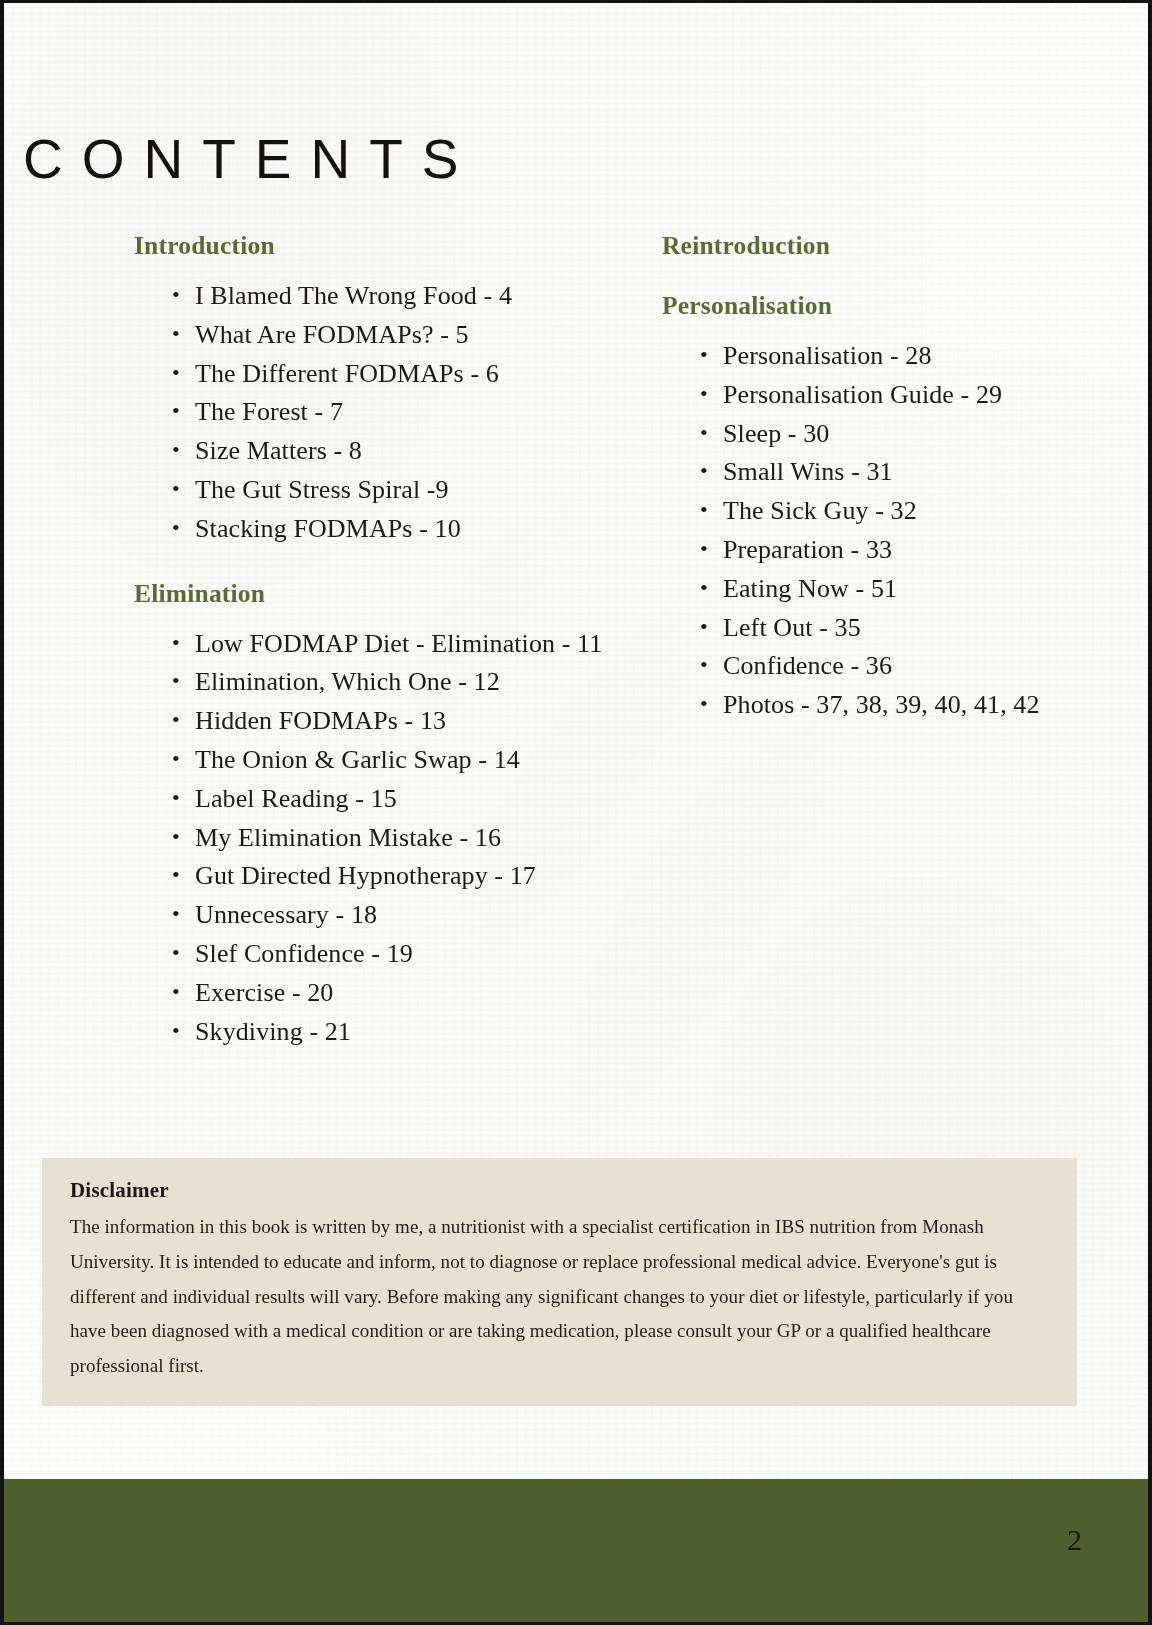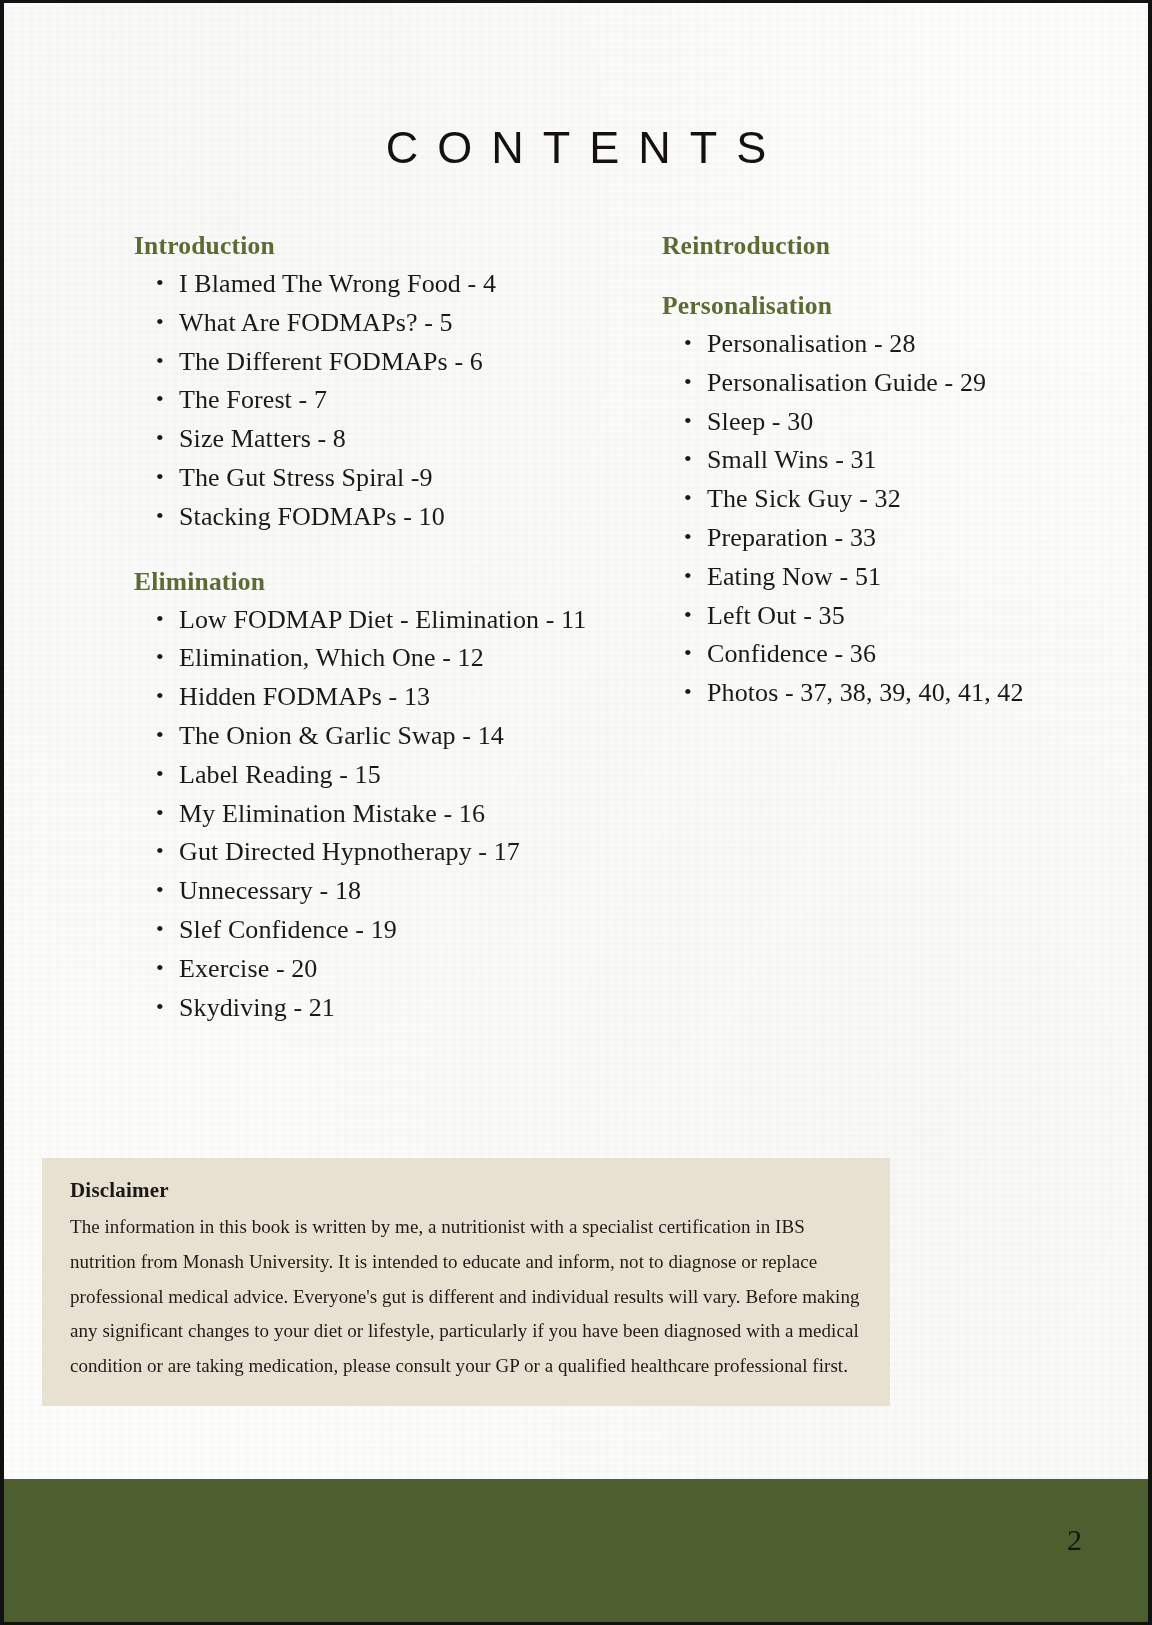--- a/index.html
+++ b/index.html
@@ -37,24 +37,23 @@
       radial-gradient(ellipse at 20% 15%, rgba(0,0,0,0.02), rgba(0,0,0,0) 60%),
       radial-gradient(ellipse at 80% 70%, rgba(0,0,0,0.018), rgba(0,0,0,0) 55%);
     opacity: 1;
   }
 
   .page-title {
     position: absolute;
     top: 92px;
     left: 0;
     width: 100%;
-    text-align: center;
     font-family: "Liberation Sans", sans-serif;
     font-weight: 300;
-    font-size: 45px;
+    font-size: 55px;
     letter-spacing: 19px;
     text-indent: 19px;
     color: #14110f;
     line-height: 1;
   }
 
   .columns {
     position: absolute;
     top: 228px;
     left: 12px;
@@ -78,21 +77,21 @@
     font-family: "Liberation Serif", serif;
     font-weight: bold;
     font-size: 25.5px;
     color: #5a6b33;
     margin: 0 0 4px 6px;
     letter-spacing: 0.2px;
   }
 
   ul.toc-list {
     list-style: none;
-    margin: 0;
+    margin: 16px;
     padding: 0;
   }
   ul.toc-list li {
     position: relative;
     font-size: 26px;
     line-height: 38.8px;
     color: #1c1a18;
     padding-left: 51px;
     letter-spacing: 0.1px;
     white-space: nowrap;
@@ -103,21 +102,21 @@
     left: 28px;
     top: -1px;
     font-size: 22px;
     color: #1c1a18;
   }
 
   .disclaimer {
     position: absolute;
     left: 38px;
     top: 1155px;
-    width: 848px;
+    width: 1035px;
     box-sizing: border-box;
     background: #e8e0d0;
     padding: 20px 28px 22px 28px;
   }
   .disclaimer-title {
     font-family: "Liberation Serif", serif;
     font-weight: bold;
     font-size: 21px;
     color: #1b1916;
     margin: 0 0 7px 0;

